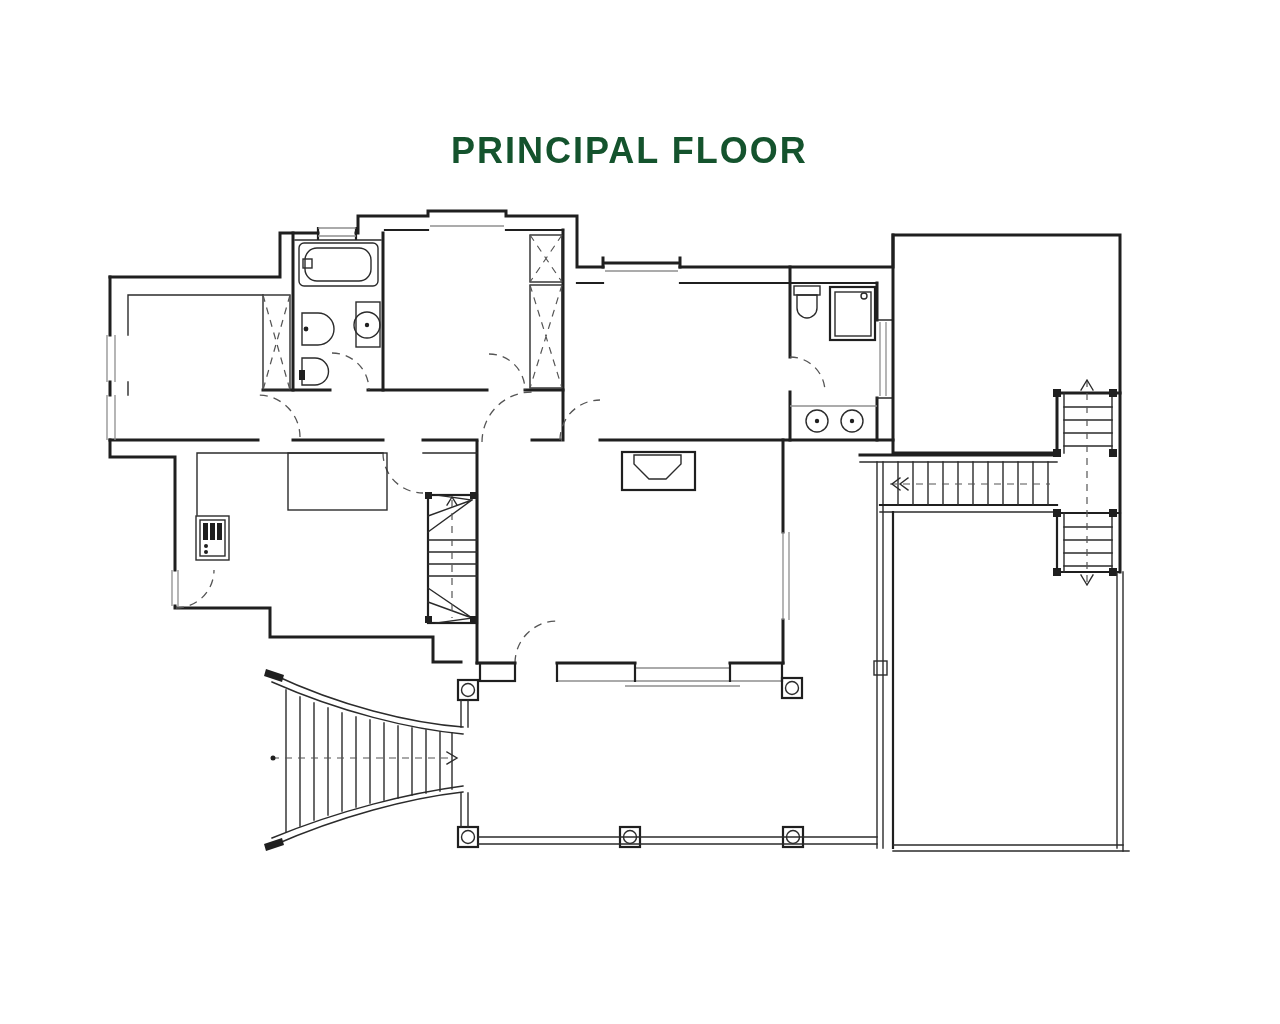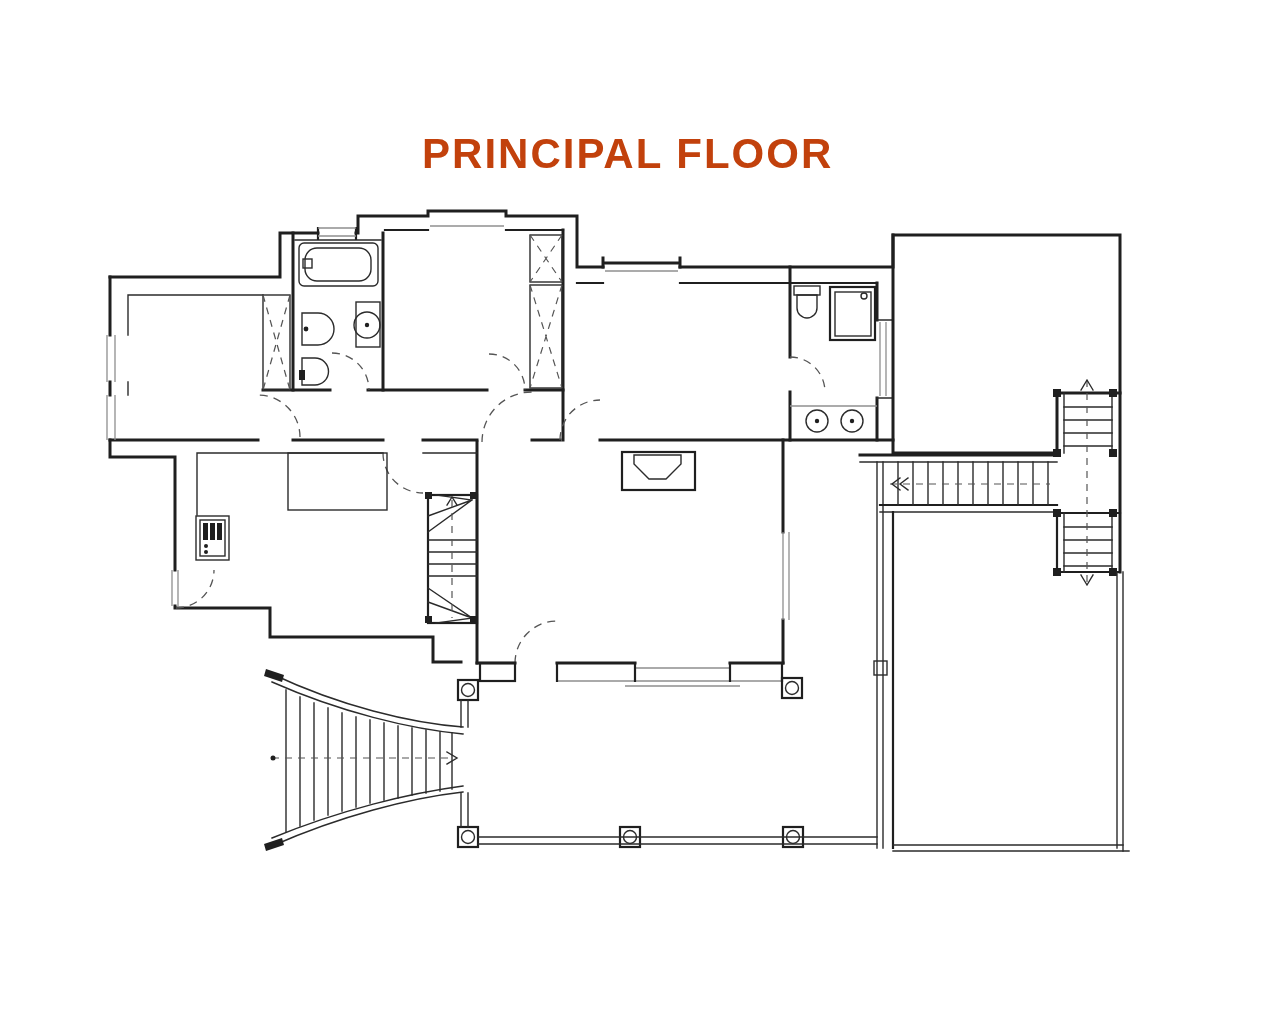--- a/index.html
+++ b/index.html
@@ -2,21 +2,21 @@
 <html><head>
 <meta charset="utf-8">
 <style>
   html,body{margin:0;padding:0;}
   body{
     width:1280px;height:1024px;background:#ffffff;position:relative;overflow:hidden;
     font-family:"Liberation Sans", sans-serif;
   }
   .plan-title{
     position:absolute;top:130px;left:50%;transform:translateX(-53%);
-    font-size:42px;font-weight:bold;letter-spacing:2px;color:#c2410c;white-space:nowrap;
+    font-size:36px;font-weight:bold;letter-spacing:2px;color:#14532d;white-space:nowrap;
   }
   svg{position:absolute;top:0;left:0;}
   .w  {stroke:#1f1f1f;stroke-width:3;fill:none;stroke-linecap:square;}
   .w2 {stroke:#1f1f1f;stroke-width:2.2;fill:none;stroke-linecap:square;}
   .t  {stroke:#2b2b2b;stroke-width:1.4;fill:none;stroke-linecap:square;}
   .gy {stroke:#8f8f8f;stroke-width:1.3;fill:none;}
   .dash{stroke:#555555;stroke-width:1.3;fill:none;stroke-dasharray:8 6;}
   .dash2{stroke:#555555;stroke-width:1.2;fill:none;stroke-dasharray:7 6;}
   .fill{fill:#1f1f1f;stroke:none;}
 </style>

